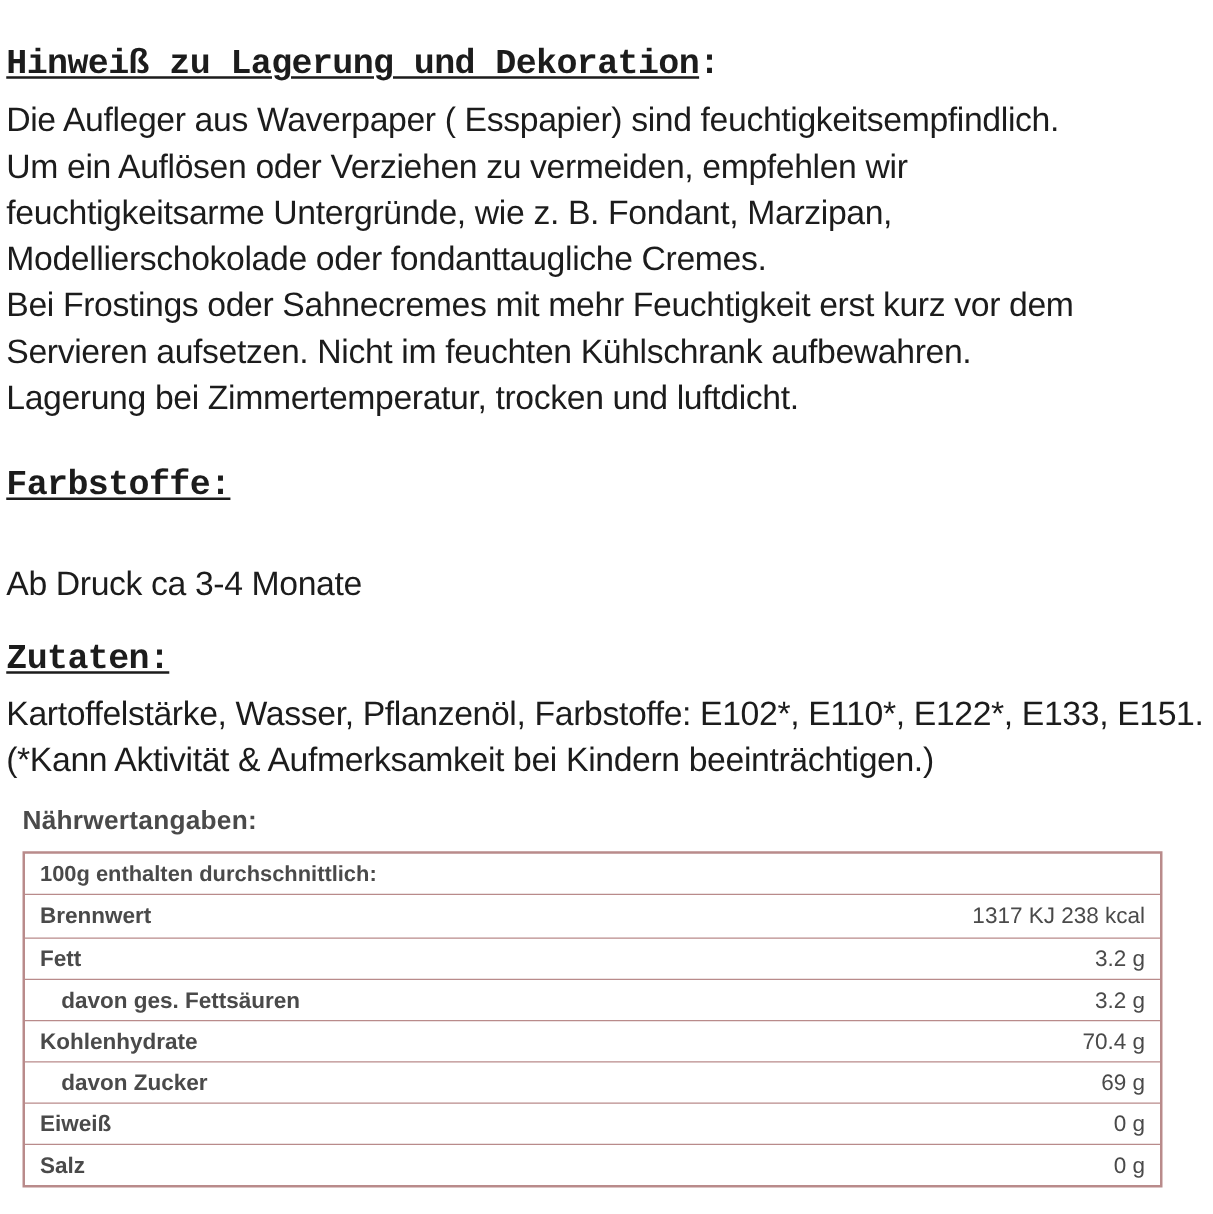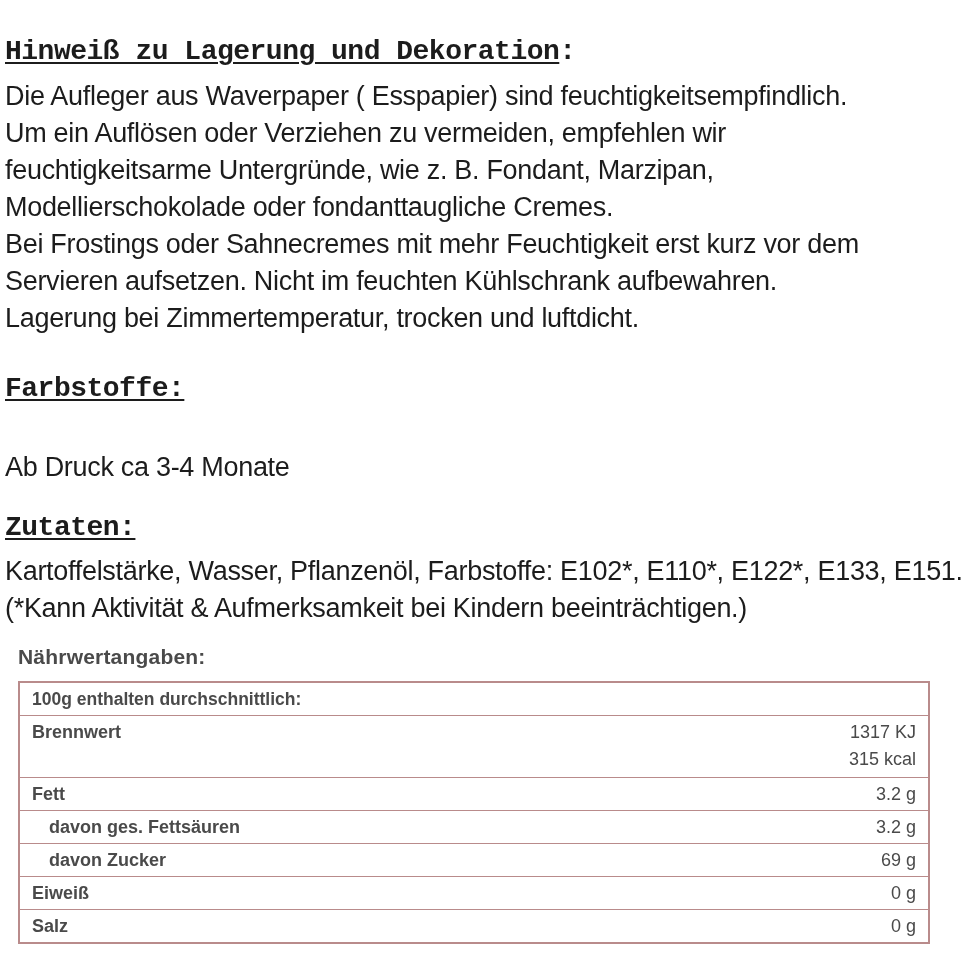--- a/index.html
+++ b/index.html
@@ -79,21 +79,21 @@
   }
   .t-row.indent .t-label { padding-left: 17px; }
   .t-value {
     font-weight: 400;
     line-height: 22px;
     text-align: right;
     white-space: nowrap;
   }
   .t-value-stack {
     display: flex;
-    flex-direction: column;
+    flex-direction: row;
     text-align: right;
     font-weight: 400;
     line-height: 22px;
     gap: 5px;
     padding-bottom: 2px;
   }
   .header-row .t-label {
     font-weight: 600;
     font-size: 17.5px;
   }
@@ -131,34 +131,38 @@
   <div class="nutrition-table">
 
     <div class="t-row header-row">
       <span class="t-label">100g enthalten durchschnittlich:</span>
     </div>
 
     <div class="t-row">
       <span class="t-label">Brennwert</span>
       <span class="t-value-stack">
         <span>1317 KJ</span>
-        <span>315 kcal</span>
+        <span>238 kcal</span>
       </span>
     </div>
 
     <div class="t-row">
       <span class="t-label">Fett</span>
       <span class="t-value">3.2 g</span>
     </div>
 
     <div class="t-row indent">
       <span class="t-label">davon ges. Fettsäuren</span>
       <span class="t-value">3.2 g</span>
     </div>
 
+    <div class="t-row">
+      <span class="t-label">Kohlenhydrate</span>
+      <span class="t-value">70.4 g</span>
+    </div>
 
     <div class="t-row indent">
       <span class="t-label">davon Zucker</span>
       <span class="t-value">69 g</span>
     </div>
 
     <div class="t-row">
       <span class="t-label">Eiweiß</span>
       <span class="t-value">0 g</span>
     </div>

